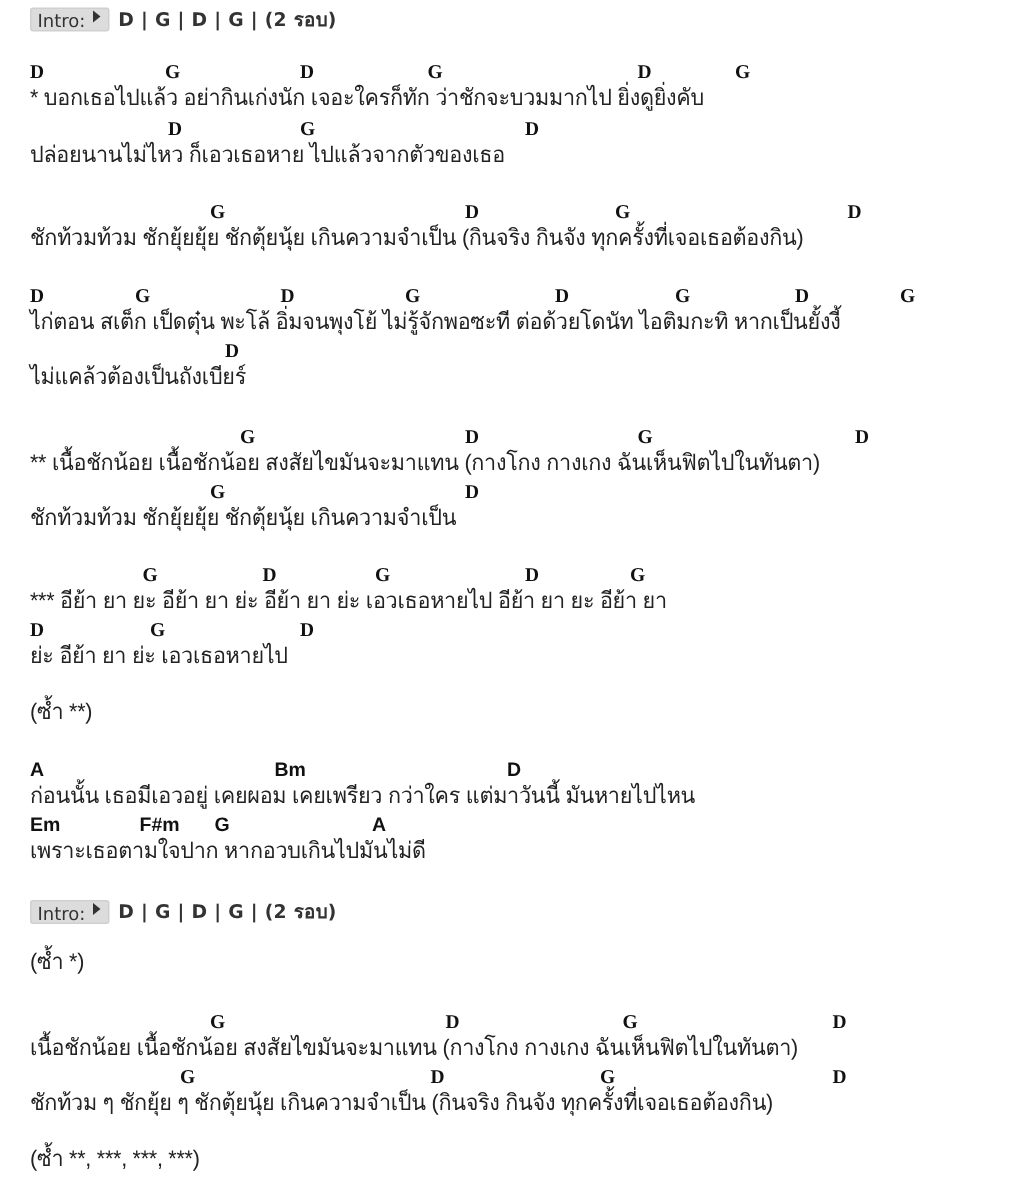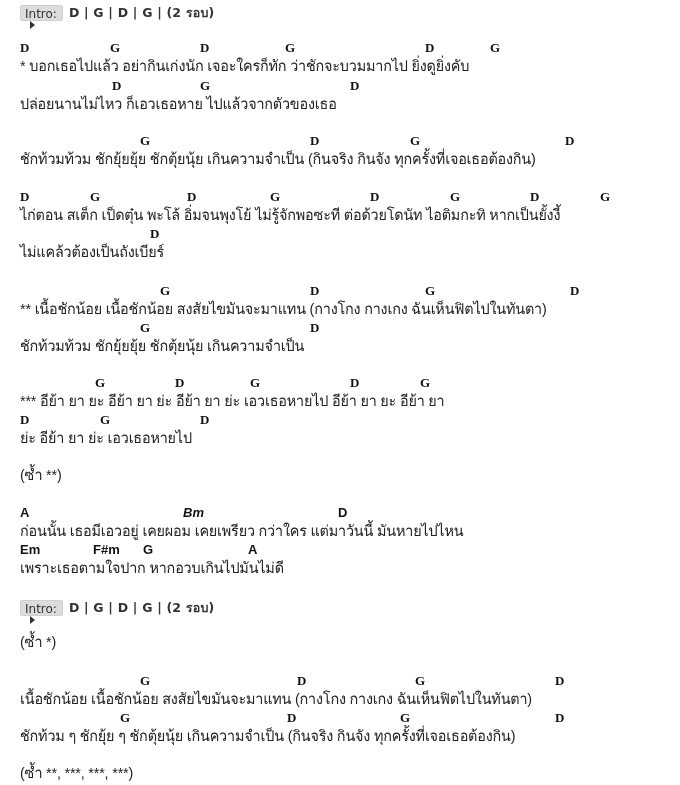--- a/index.html
+++ b/index.html
@@ -10,21 +10,21 @@
   .abs { position: absolute; white-space: nowrap; }
   .lyric { font-size: 15px; line-height: 18px; color: #222; letter-spacing: -0.2px;
            font-family: "Liberation Sans Narrow", "Liberation Sans", sans-serif;
            transform: scaleX(0.96); transform-origin: left center; }
   .chord { font-size: 13px; font-weight: bold; color: #111;
            font-family: "Liberation Serif", "DejaVu Serif", serif; line-height: 14px; }
   .chord.sans { font-family: "Liberation Sans", "DejaVu Sans", sans-serif; font-size: 13px; }
   .badge { display: inline-flex; align-items: flex-start; background: #dcdcdc;
            border: 1px solid #d0d0d0; border-radius: 2px; padding: 1px 5px 1px 4px;
            font-size: 12px; color: #333; height: 16px; box-sizing: border-box;
-           font-family: "DejaVu Sans", sans-serif; cursor: pointer; flex-direction: column; }
+           font-family: "DejaVu Sans", sans-serif; cursor: pointer; }
   .badge .tri { display: inline-block; width: 0; height: 0; margin-left: 5px;
                 border-top: 4px solid transparent; border-bottom: 4px solid transparent;
                 border-left: 5px solid #333; }
   .prog { font-size: 12.5px; font-weight: bold; color: #333; margin-left: 6px;
           font-family: "DejaVu Sans", sans-serif; letter-spacing: 0.2px; }
   .rowline { position: absolute; display: flex; align-items: center; }
 </style>
 </head>
 <body>
 
@@ -107,21 +107,21 @@
     <span class="abs chord" style="left:20px; top:413px;">D</span>
     <span class="abs chord" style="left:100px; top:413px;">G</span>
     <span class="abs chord" style="left:200px; top:413px;">D</span>
     <span class="abs lyric" style="left:20px; top:429px;">ย่ะ  อีย้า ยา ย่ะ เอวเธอหายไป</span>
   </div>
 
   <span class="abs lyric" style="left:20px; top:466px;">(ซ้ำ **)</span>
 
   <div class="block">
     <span class="abs chord sans" style="left:20px; top:506px;">A</span>
-    <span class="abs chord sans" style="left:183px; top:506px;font-style:italic;">Bm</span>
+    <span class="abs chord sans" style="left:183px; top:506px;">Bm</span>
     <span class="abs chord sans" style="left:338px; top:506px;">D</span>
     <span class="abs lyric" style="left:20px; top:522px;">ก่อนนั้น เธอมีเอวอยู่  เคยผอม เคยเพรียว กว่าใคร แต่มาวันนี้ มันหายไปไหน</span>
   </div>
 
   <div class="block">
     <span class="abs chord sans" style="left:20px; top:543px;">Em</span>
     <span class="abs chord sans" style="left:93px; top:543px;">F#m</span>
     <span class="abs chord sans" style="left:143px; top:543px;">G</span>
     <span class="abs chord sans" style="left:248px; top:543px;">A</span>
     <span class="abs lyric" style="left:20px; top:559px;">เพราะเธอตามใจปาก  หากอวบเกินไปมันไม่ดี</span>

